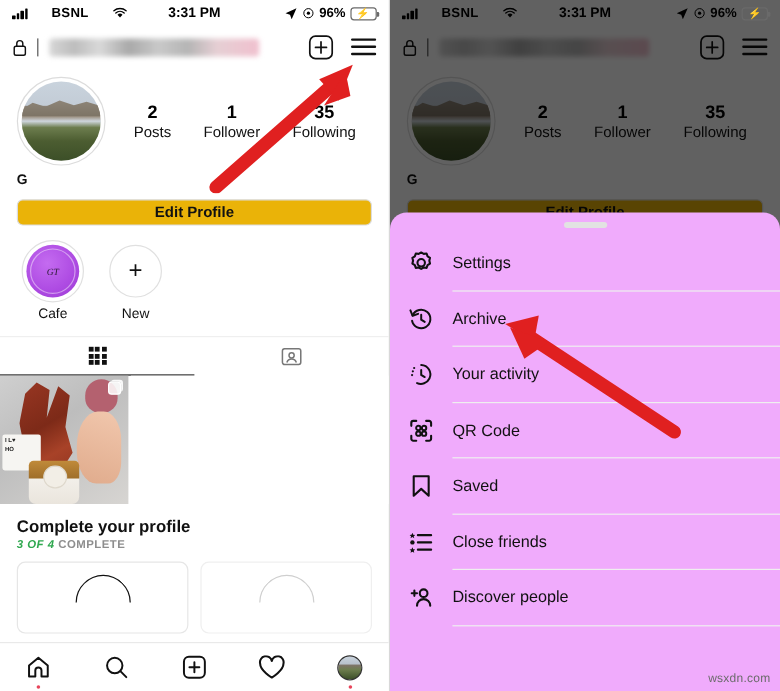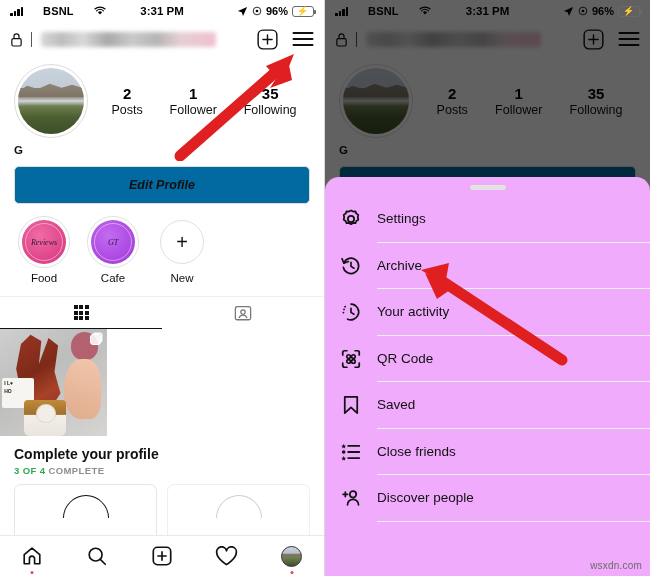--- a/index.html
+++ b/index.html
@@ -67,23 +67,23 @@
     background: linear-gradient(#8e8578, #7d7466);
     clip-path: polygon(0 60%, 14% 22%, 30% 45%, 48% 8%, 66% 36%, 82% 16%, 100% 40%, 100% 100%, 0 100%);
   }
   .stats { flex: 1; display: flex; justify-content: space-around; padding-left: 10px; }
   .stat { text-align: center; }
   .stat .num { font-size: 15px; font-weight: bold; color: #000; line-height: 1.25; }
   .stat .lbl { font-size: 12.5px; color: #111; }
   .display-name { padding: 6px 14px 0 14px; font-size: 11.5px; font-weight: bold; color: #111; }
 
   .edit-profile {
-    margin: 10px 14px 0 14px; height: 38px; border: 1px solid #dcdcdc; border-radius: 5px;
+    margin: 10px 14px 0 14px; height: 22px; border: 1px solid #dcdcdc; border-radius: 5px;
     display: flex; align-items: center; justify-content: center;
-    font-size: 12.5px; font-weight: bold; color: #111; background: #0369a1; font-style: italic;
+    font-size: 12.5px; font-weight: bold; color: #111; background: #eab308;
   }
 
   
   .highlights { display: flex; gap: 17px; padding: 12px 18px 0 18px; }
   .hl { width: 52px; text-align: center; }
   .hl-ring {
     width: 52px; height: 52px; border-radius: 50%; border: 1px solid #e0e0e0;
     padding: 3px; display:flex; align-items:center; justify-content:center;
   }
   .hl-circle {
@@ -143,21 +143,21 @@
   .post .multi {
     position:absolute; right:6px; top:5px; width:11px; height:11px;
     border:1.5px solid #fff; border-radius:3px; background:rgba(255,255,255,.85);
     box-shadow: 2px -2px 0 -0.5px rgba(255,255,255,.9);
   }
 
   
   .complete { padding: 10px 14px 0 14px; }
   .complete h3 { font-size: 14px; font-weight: bold; color:#111; }
   .complete .sub { font-size: 9.5px; font-weight:bold; letter-spacing:.4px; color:#8e8e8e; margin-top:3px; }
-  .complete .sub b { color:#2fa84f; }
+  .complete .sub b { color:#2fa84f;font-style:italic; }
   .cards { display:flex; gap: 10px; margin-top: 8px; }
   .card { flex:1; height: 60px; border:1px solid #e6e6e6; border-radius:7px; display:flex; align-items:flex-start; justify-content:center; padding-top:10px; }
   .card.faded { border-color:#efefef; }
   .ring-arc { width:46px; height:46px; border-radius:50%; border:1.5px solid #111; border-bottom-color:transparent; border-left-color:transparent; transform:rotate(-45deg); }
   .ring-arc.light { border-color:#cfcfcf; border-bottom-color:transparent; border-left-color:transparent; }
 
   
   .bottom-nav {
     position:absolute; left:0; right:0; bottom:0; height:41px; background:#fff;
     border-top:1px solid #e9e9e9; display:flex; align-items:center; justify-content:space-around;
@@ -266,28 +266,20 @@
       </div>
     </div>
 
     <div class="display-name">G</div>
 
     <div class="edit-profile">Edit Profile</div>
 
     <div class="highlights">
       <div class="hl">
         <div class="hl-ring">
-          <div class="hl-circle ring-inner" style="background:radial-gradient(circle at 40% 35%, #f06ba3, #e0478b 60%, #cf3f86)">
-            <span>Reviews</span>
-          </div>
-        </div>
-        <div class="hl-label">Food</div>
-      </div>
-      <div class="hl">
-        <div class="hl-ring">
           <div class="hl-circle ring-inner" style="background:radial-gradient(circle at 40% 35%, #c46bf0, #ad4ae2 60%, #9a3ad2)">
             <span>GT</span>
           </div>
         </div>
         <div class="hl-label">Cafe</div>
       </div>
       <div class="hl">
         <div class="hl-ring" style="border-color:transparent">
           <div class="hl-circle hl-new">
             <span>+</span>

